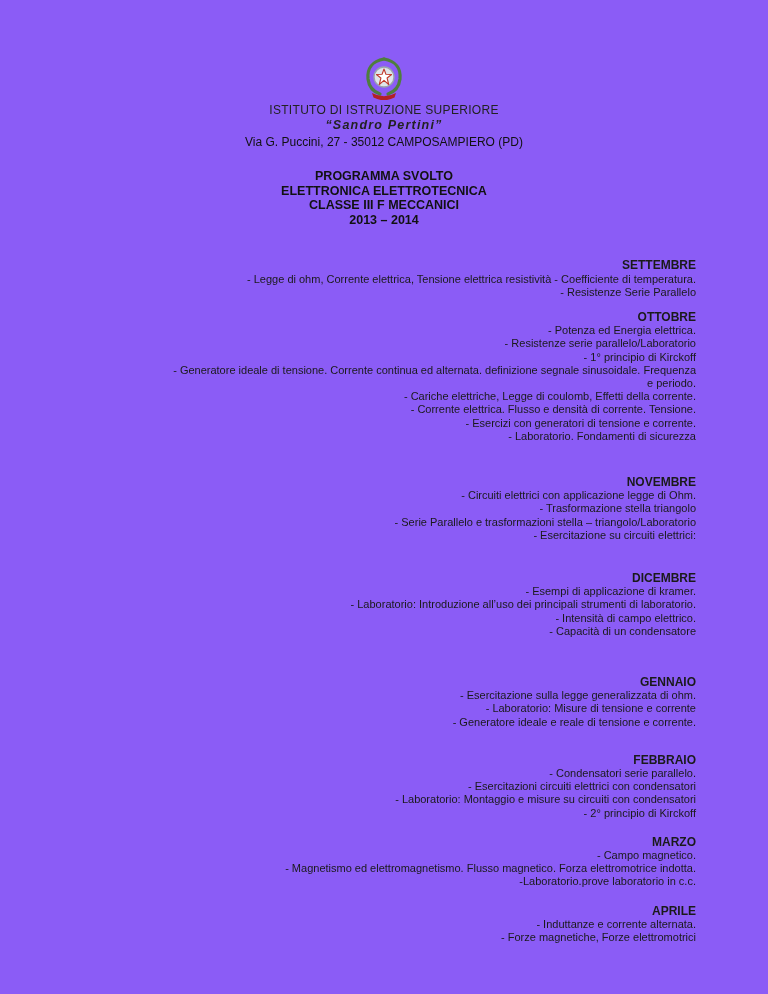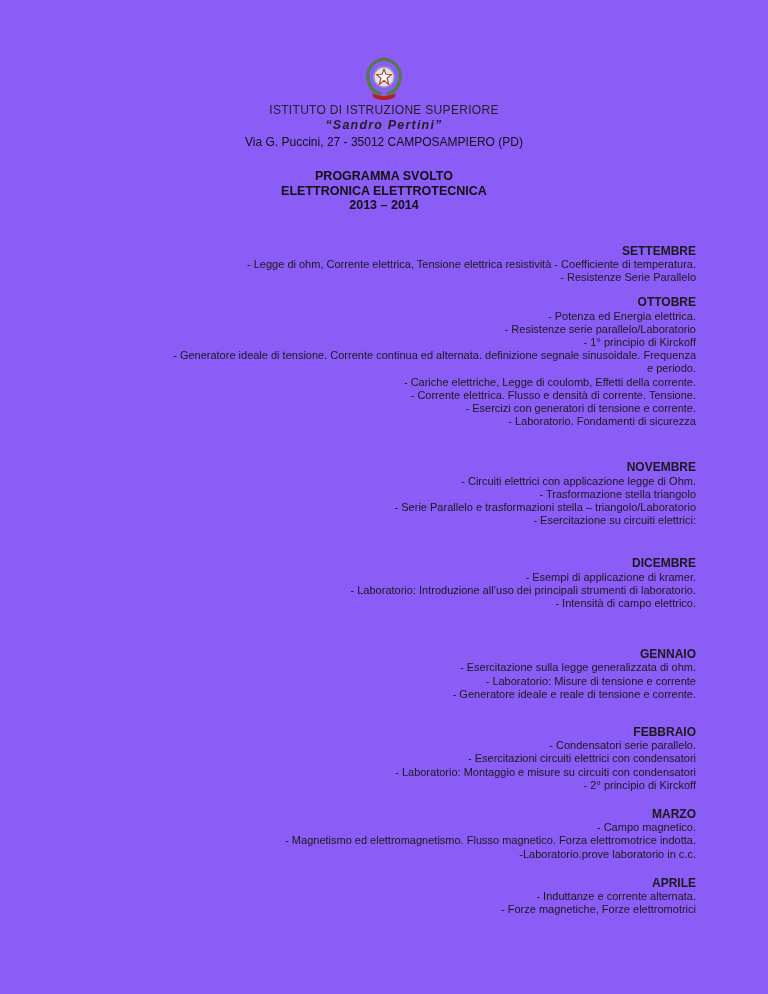--- a/index.html
+++ b/index.html
@@ -51,20 +51,21 @@
       <path d="M8 37 Q20 43.5 32 37 L30.5 41.5 Q20 47 9.5 41.5 Z" fill="#b32025"></path>
     </svg>
     <div class="institute">ISTITUTO DI ISTRUZIONE SUPERIORE</div>
     <div class="school-name">“Sandro Pertini”</div>
     <div class="address">Via G. Puccini, 27 - 35012 CAMPOSAMPIERO (PD)</div>
   </header>
 
   <div class="title-block">
     <div>PROGRAMMA SVOLTO</div>
     <div>ELETTRONICA ELETTROTECNICA</div>
+    <div>CLASSE III F MECCANICI</div>
     <div>2013 – 2014</div>
   </div>
 
   <main class="content" id="sections-container">
       <section class="month-section sec-0">
         <h2 class="month-heading">SETTEMBRE</h2>
         <div class="program-item"> - Legge di ohm, Corrente elettrica, Tensione elettrica resistività - Coefficiente di temperatura.</div>
         <div class="program-item"> - Resistenze Serie Parallelo</div>
       </section>
       <section class="month-section sec-1">
@@ -84,20 +85,21 @@
         <div class="program-item">- Circuiti elettrici con applicazione legge di Ohm.</div>
         <div class="program-item">- Trasformazione stella triangolo</div>
         <div class="program-item">- Serie Parallelo e trasformazioni stella – triangolo/Laboratorio</div>
         <div class="program-item">- Esercitazione su circuiti elettrici:</div>
       </section>
       <section class="month-section sec-3">
         <h2 class="month-heading">DICEMBRE</h2>
         <div class="program-item">- Esempi di applicazione di kramer.</div>
         <div class="program-item">- Laboratorio: Introduzione all’uso dei principali strumenti di laboratorio.</div>
         <div class="program-item">- Intensità di campo elettrico.</div>
+        <div class="program-item">- Capacità di un condensatore</div>
       </section>
       <section class="month-section sec-4">
         <h2 class="month-heading">GENNAIO</h2>
         <div class="program-item">- Esercitazione sulla legge generalizzata di ohm.</div>
         <div class="program-item">- Laboratorio: Misure di tensione e corrente</div>
         <div class="program-item">- Generatore ideale e reale di tensione e corrente.</div>
       </section>
       <section class="month-section sec-5">
         <h2 class="month-heading">FEBBRAIO</h2>
         <div class="program-item">- Condensatori serie parallelo.</div>

